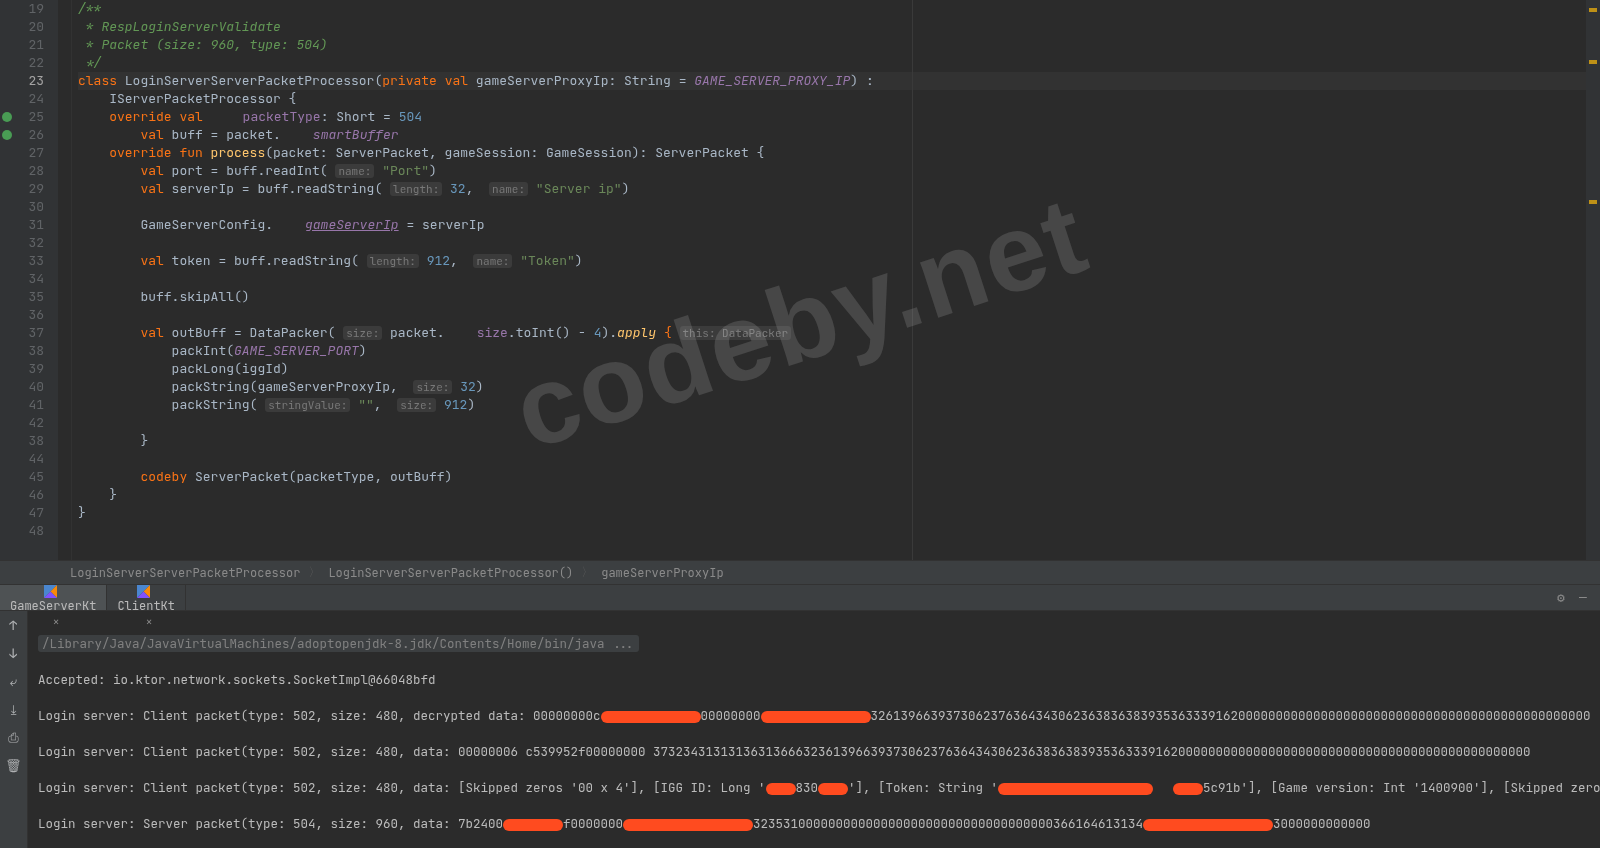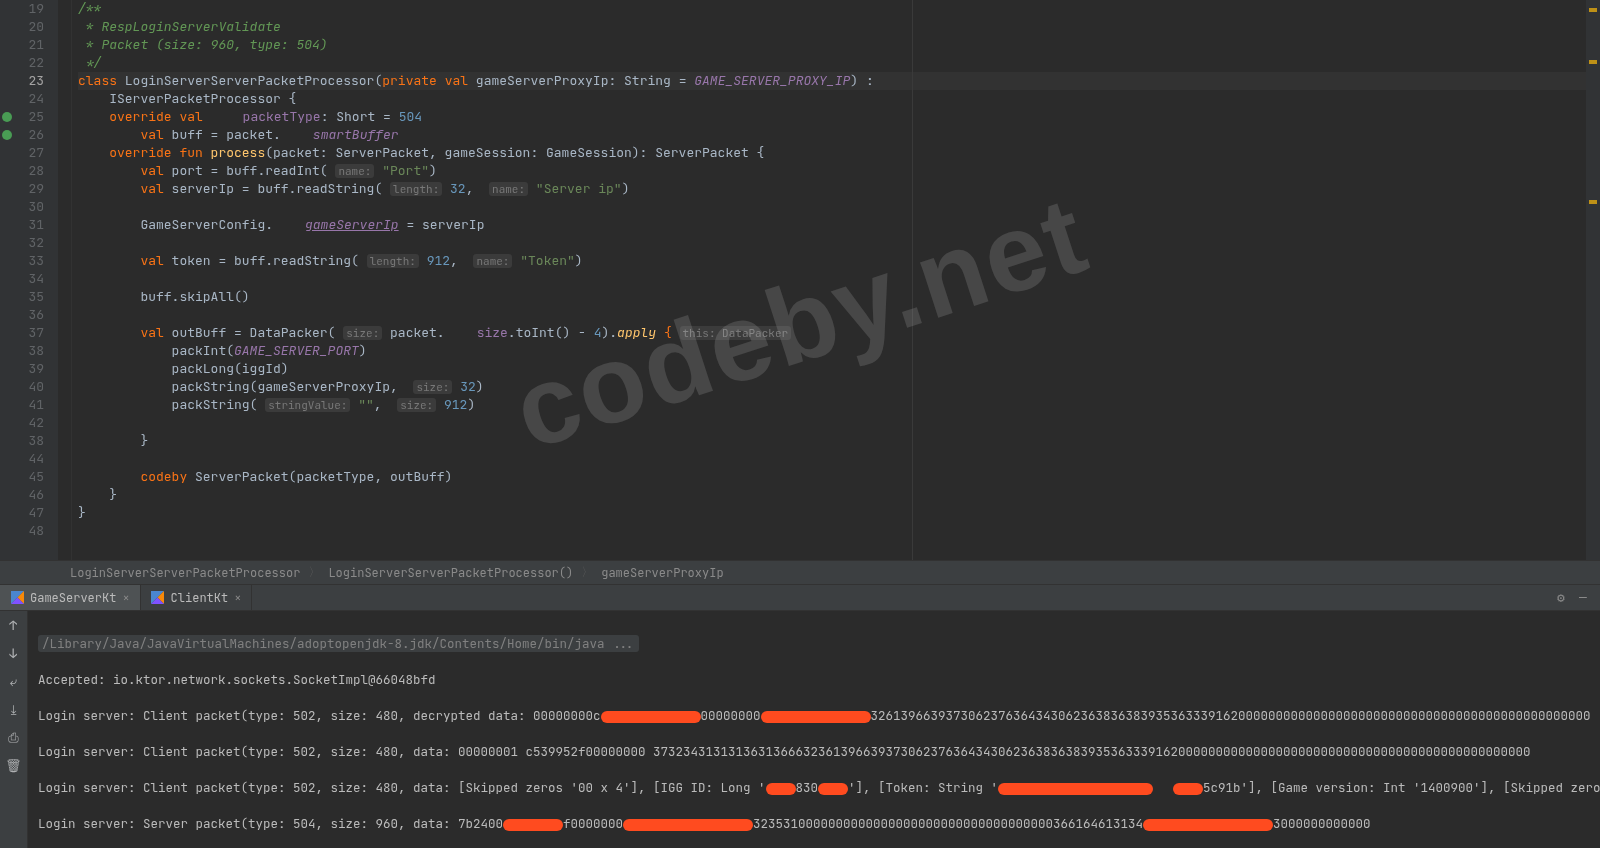--- a/index.html
+++ b/index.html
@@ -95,20 +95,21 @@
   border-bottom: 1px solid #323232;
 }
 .run-tab {
   display: flex;
   align-items: center;
   padding: 0 10px;
   height: 100%;
   color: #bbbbbb;
   font-size: 12px;
   border-right: 1px solid #323232;
+  flex-direction: column;
 }
 .run-tab.active { background: #4e5254; }
 .run-tab-icon {
   width: 14px;
   height: 14px;
   margin-right: 6px;
   display: inline-flex;
   align-items: center;
   justify-content: center;
 }
@@ -303,21 +304,21 @@
       <div class="tb">↓</div>
       <div class="tb">⤶</div>
       <div class="tb">⤓</div>
       <div class="tb">⎙</div>
       <div class="tb">🗑</div>
     </div>
     <div class="console">
 <div><span class="folded">/Library/Java/JavaVirtualMachines/adoptopenjdk-8.jdk/Contents/Home/bin/java ...</span></div>
 <div>Accepted: io.ktor.network.sockets.SocketImpl@66048bfd</div>
 <div><span>Login server: Client packet(type: 502, size: 480, decrypted data: 00000000c</span><span class="redact" style="width:100px"></span><span>00000000</span><span class="redact" style="width:110px"></span><span>326139663937306237636434306236383638393536333916200000000000000000000000000000000000000000000000</span></div>
-<div>Login server: Client packet(type: 502, size: 480, data: 00000001 c539952f00000000 373234313131363136663236139663937306237636434306236383638393536333916200000000000000000000000000000000000000000000000</div>
+<div>Login server: Client packet(type: 502, size: 480, data: 00000006 c539952f00000000 373234313131363136663236139663937306237636434306236383638393536333916200000000000000000000000000000000000000000000000</div>
 <div><span>Login server: Client packet(type: 502, size: 480, data: [Skipped zeros '00 x 4'], [IGG ID: Long '</span><span class="redact" style="width:30px"></span><span>830</span><span class="redact" style="width:30px"></span><span>'], [Token: String '</span><span class="redact" style="width:155px"></span><span class="redact" style="width:30px;margin-left:20px"></span><span>5c91b'], [Game version: Int '1400900'], [Skipped zeros '0</span></div>
 <div><span>Login server: Server packet(type: 504, size: 960, data: 7b2400</span><span class="redact" style="width:60px"></span><span>f0000000</span><span class="redact" style="width:130px"></span><span>3235310000000000000000000000000000000000366164613134</span><span class="redact" style="width:130px"></span><span>3000000000000</span></div>
 
 
 
 
 
     </div>
   </div>
 </div>

